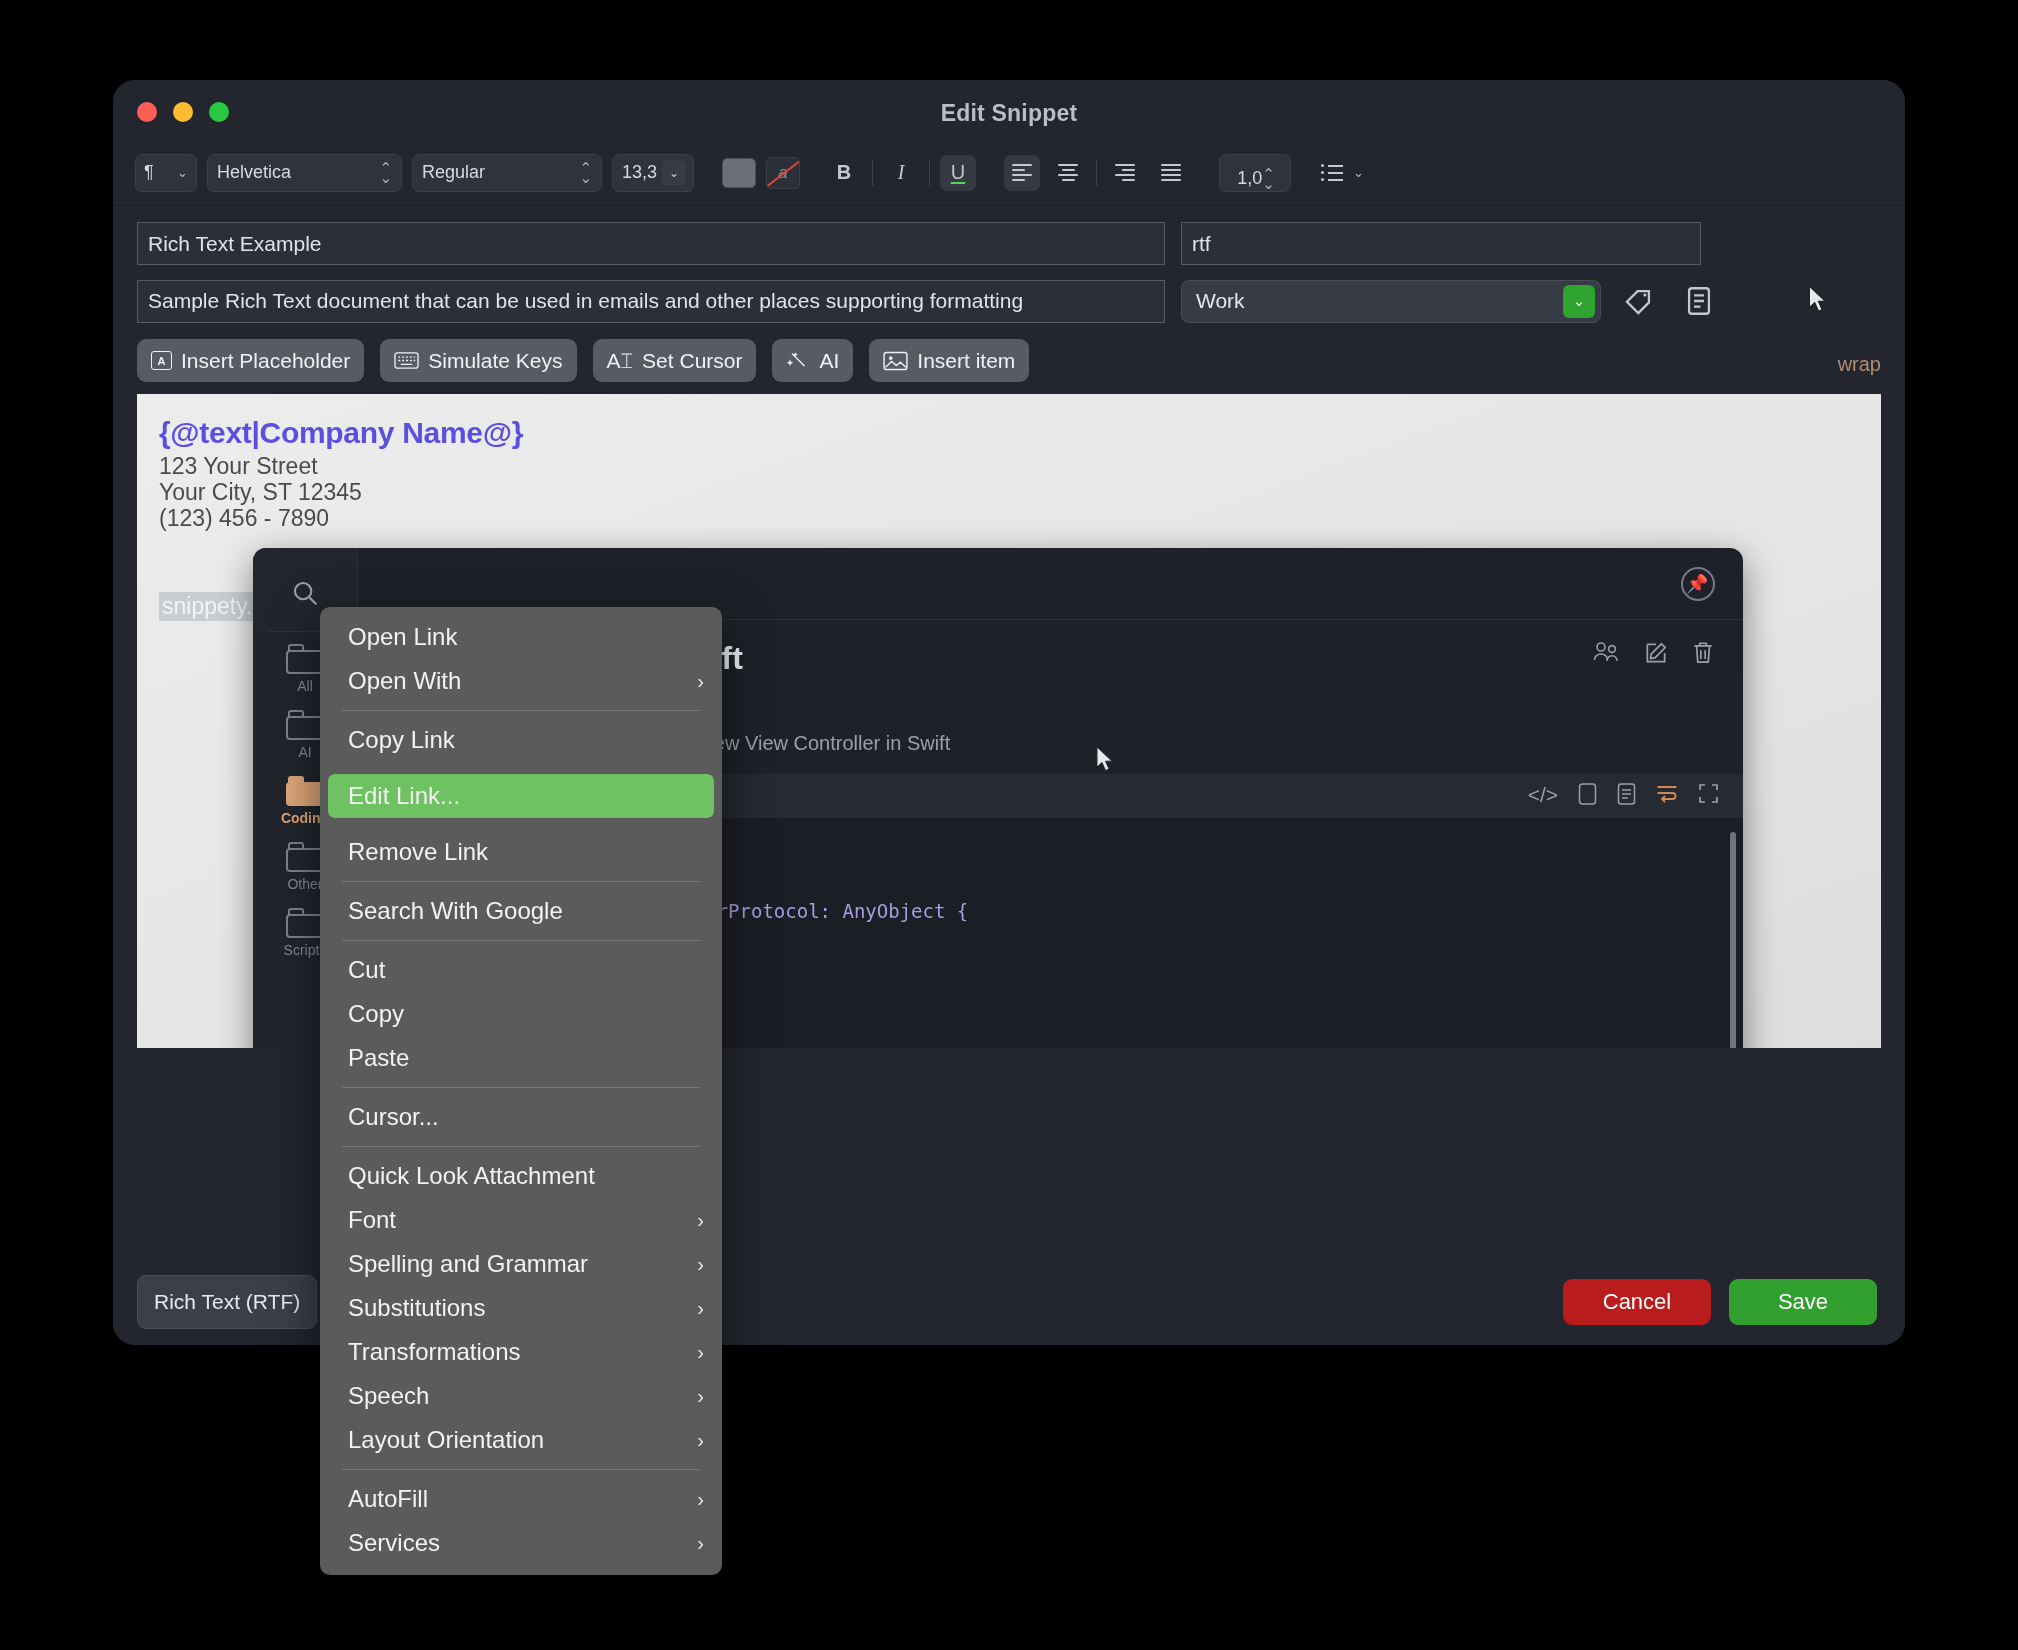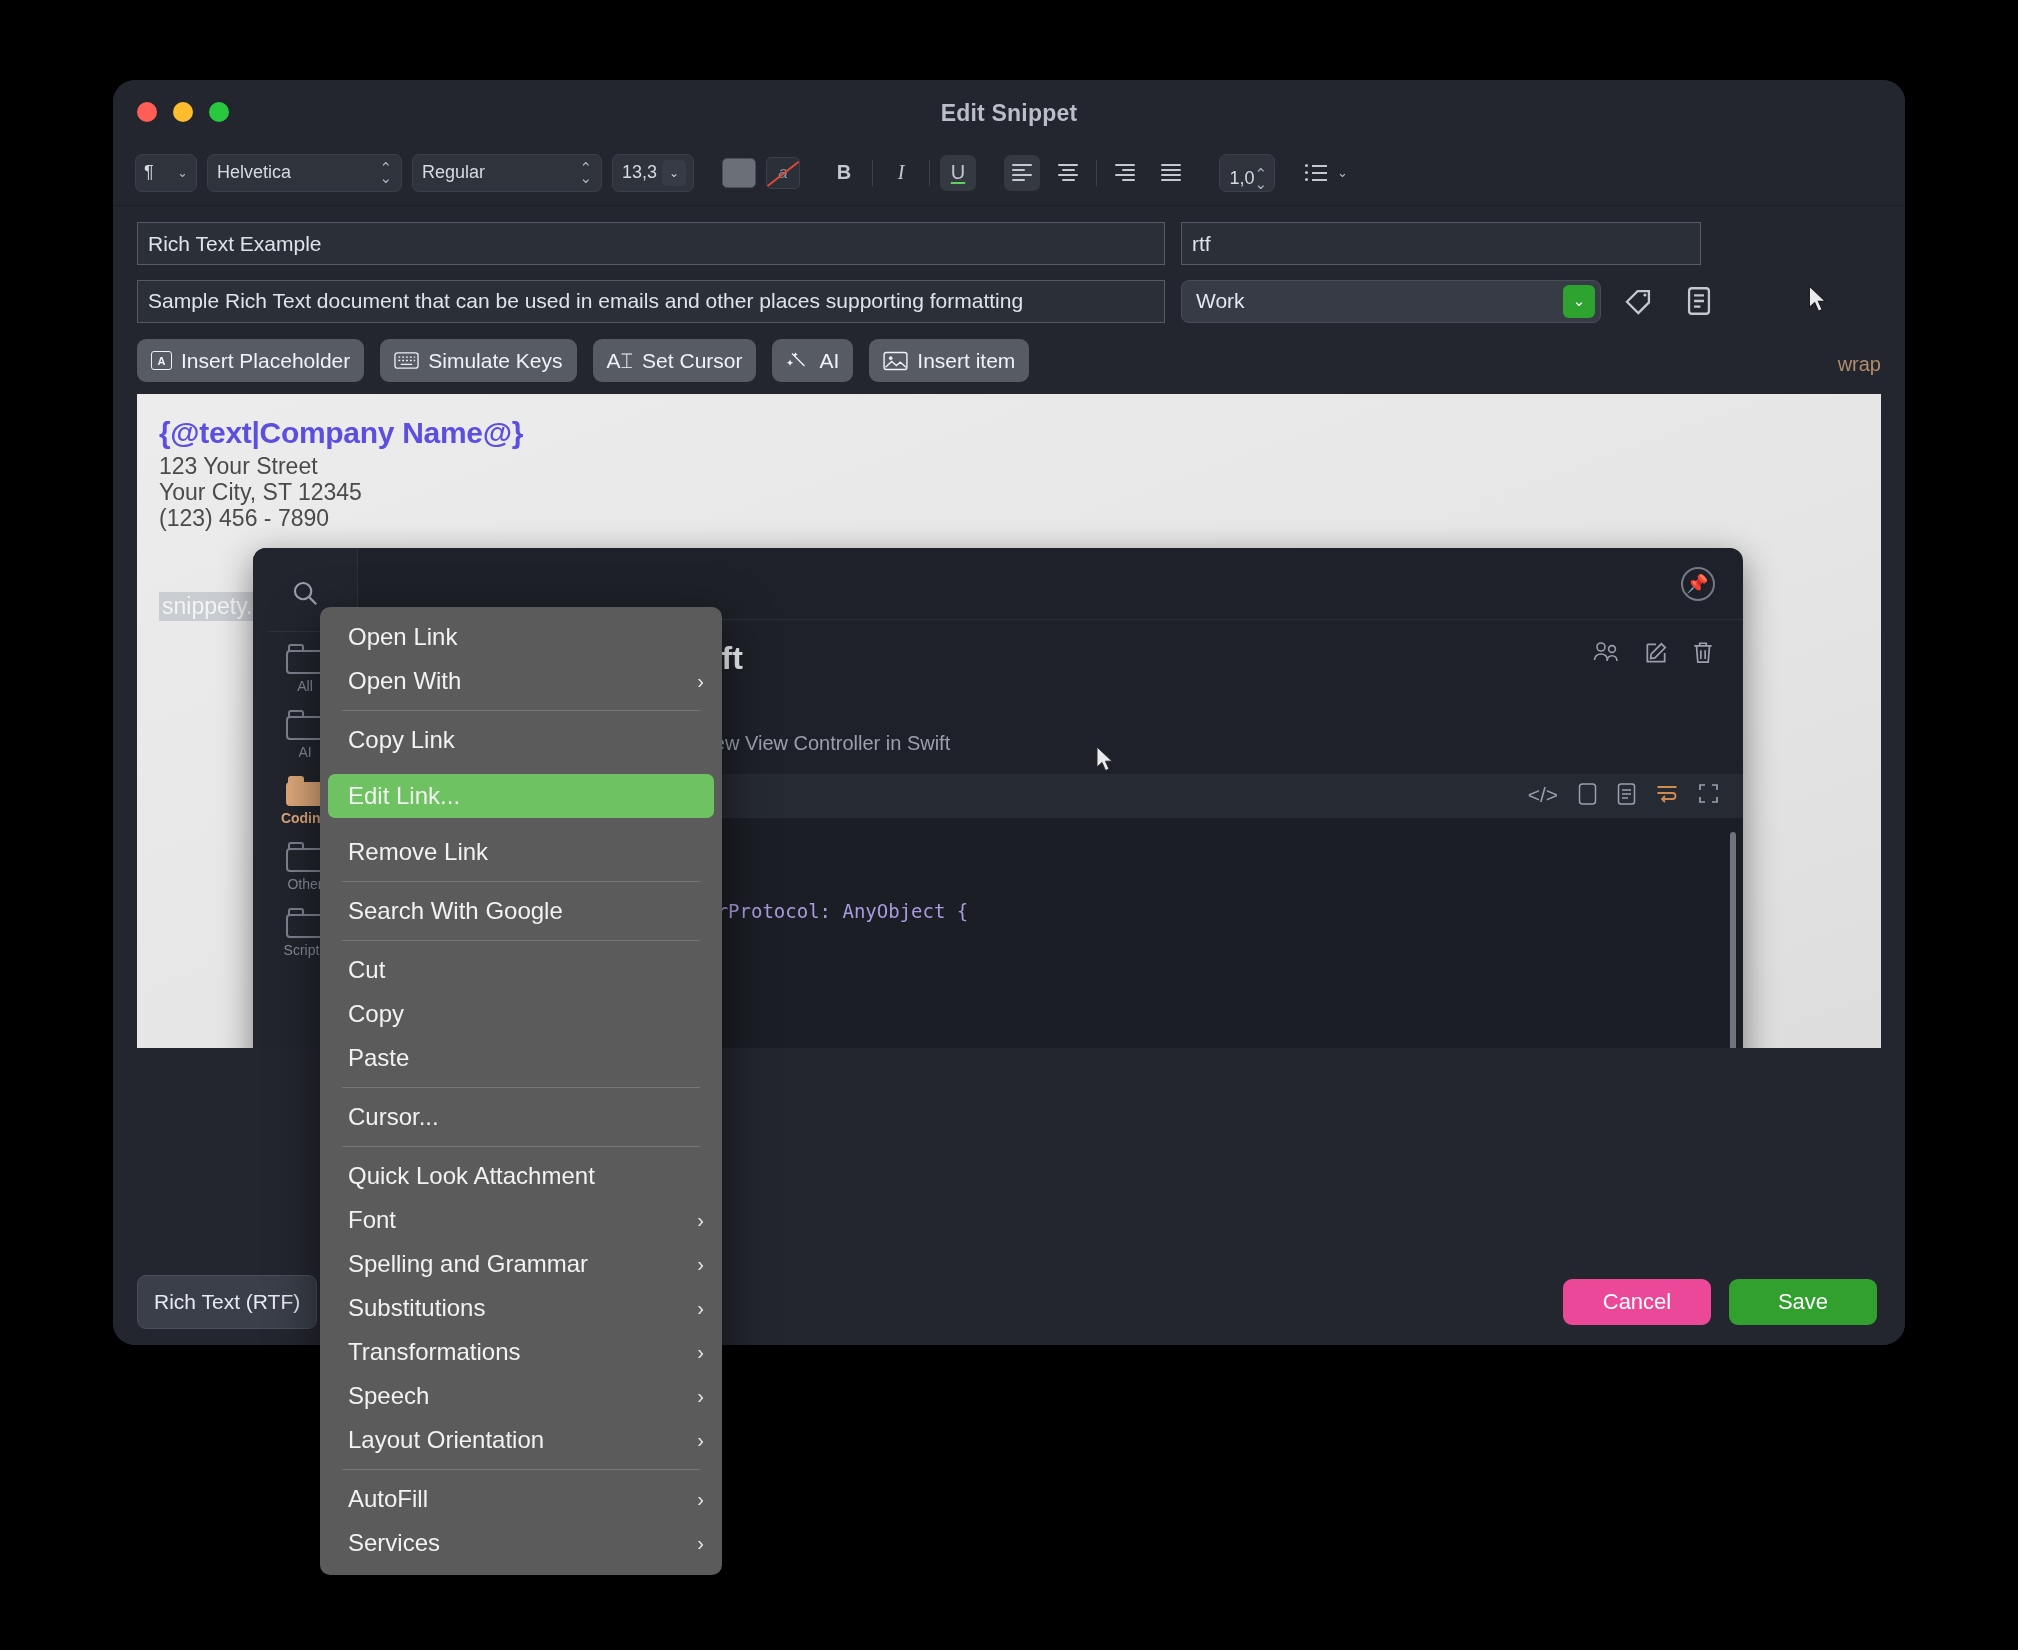--- a/index.html
+++ b/index.html
@@ -56,21 +56,21 @@
     border: 1px solid #3a3f4a;
     border-radius: 7px;
     height: 38px;
     display: flex; align-items: center;
     color: #d6dae2; font-size: 18px;
   }
   .ctl-para { width: 62px; justify-content: space-between; padding: 0 8px; }
   .ctl-font { width: 195px; justify-content: space-between; padding: 1px 9px; }
   .ctl-style{ width: 190px; justify-content: space-between; padding: 0 9px; }
   .ctl-size { width: 82px;  justify-content: space-between; padding: 0 7px 0 9px; }
-  .ctl-space{ width: 56px;  justify-content: flex-end; padding: 12px 7px 0 9px; }
+  .ctl-space{ width: 72px;  justify-content: center; padding: 12px 7px 0 9px; }
   .stepper { display:flex; flex-direction:column; line-height:.62; font-size:15px; color:#b2b8c2; }
   .chev { font-size: 13px; color: #b7bcc6; }
   .chev-box {
     width: 24px; height: 26px; border-radius: 5px;
     background: #363b45; display:flex; align-items:center; justify-content:center;
     font-size: 12px; color: #ccd1d9;
   }
   .colorwell {
     width: 34px; height: 30px; border-radius: 5px;
     background: #6b6f78; border: 1px solid #4a4e57;
@@ -282,21 +282,21 @@
     background:#3a3f49; border:1px solid #4a4f59; border-radius:9px;
     height:54px; display:flex; align-items:center; padding: 0 16px;
     color:#e6eaf0; font-size:21px;
   }
   .footer-spacer { flex:1; }
   .fbtn {
     height:46px; border-radius:9px; min-width:148px;
     display:flex;align-items:center;justify-content:center;
     font-size:22px; color:#fff;
   }
-  #cancel-btn { background:#ec4899; margin-right:18px; }
+  #cancel-btn { background:#b91c1c; margin-right:18px; }
   #save-btn   { background:#31a02e; }
 
   
   #ctx {
     position: absolute;
     left: 320px; top: 607px;
     width: 402px;
     background: #5b5b5b;
     border-radius: 10px;
     box-shadow: 0 16px 50px rgba(0,0,0,.55);

